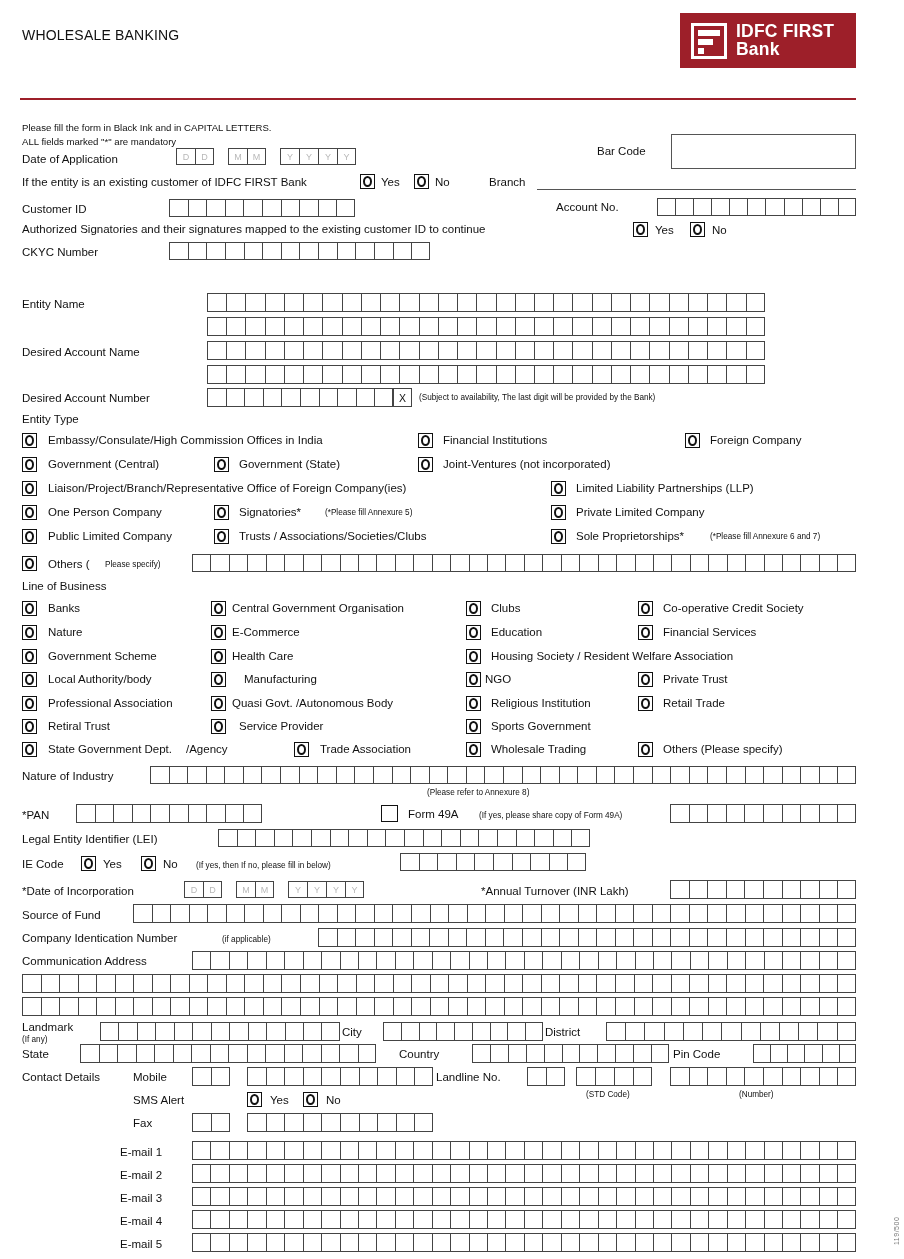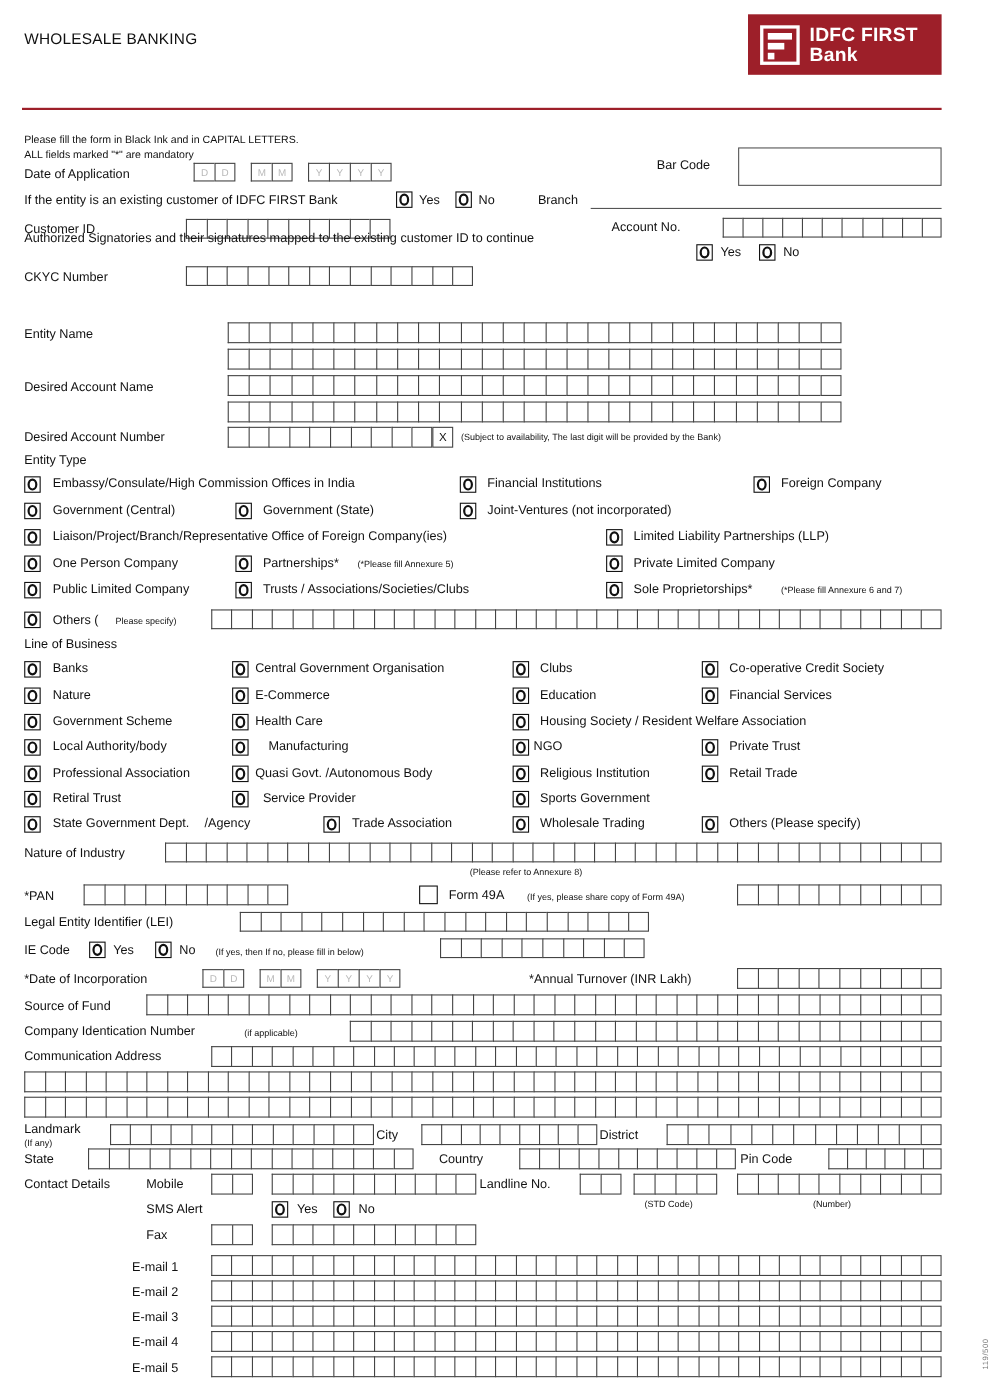--- a/index.html
+++ b/index.html
@@ -221,21 +221,21 @@
       <div class="c" style="width: 9.09091%;"></div>
       <div class="c" style="width: 9.09091%;"></div>
       <div class="c" style="width: 9.09091%;"></div>
       <div class="c" style="width: 9.09091%;"></div>
       <div class="c" style="width: 9.09091%;"></div>
       <div class="c" style="width: 9.09091%;"></div>
       <div class="c" style="width: 9.09091%;"></div>
       <div class="c" style="width: 9.09091%;"></div>
     </div>
 
-  <div class="t" style="left:22px;top:212px;">Authorized Signatories and their signatures mapped to the existing customer ID to continue</div>
+  <div class="t" style="left:22px;top:224px;">Authorized Signatories and their signatures mapped to the existing customer ID to continue</div>
   <div class="rad" style="left:633px;top:222px;"></div>
   <div class="t" style="left:655px;top:225px;">Yes</div>
   <div class="rad" style="left:690px;top:222px;"></div>
   <div class="t" style="left:712px;top:225px;">No</div>
 
   <div class="t" style="left:22px;top:247px;">CKYC Number</div>
   <div class="grid" id="ckyc" style="left:169px;top:242px;width:261px;height:18px;">
       <div class="c" style="width: 7.14286%;"></div>
       <div class="c" style="width: 7.14286%;"></div>
       <div class="c" style="width: 7.14286%;"></div>
@@ -418,21 +418,21 @@
   <div class="t" style="left:443px;top:459px;">Joint-Ventures (not incorporated)</div>
 
   <div class="rad" style="left:22px;top:481px;"></div>
   <div class="t" style="left:48px;top:483px;">Liaison/Project/Branch/Representative Office of Foreign Company(ies)</div>
   <div class="rad" style="left:551px;top:481px;"></div>
   <div class="t" style="left:576px;top:483px;">Limited Liability Partnerships (LLP)</div>
 
   <div class="rad" style="left:22px;top:505px;"></div>
   <div class="t" style="left:48px;top:507px;">One Person Company</div>
   <div class="rad" style="left:214px;top:505px;"></div>
-  <div class="t" style="left:239px;top:507px;">Partnerships*</div>
+  <div class="t" style="left:239px;top:507px;">Signatories*</div>
   <div class="t xs" style="left:325px;top:509px;">(*Please fill Annexure 5)</div>
   <div class="rad" style="left:551px;top:505px;"></div>
   <div class="t" style="left:576px;top:507px;">Private Limited Company</div>
 
   <div class="rad" style="left:22px;top:529px;"></div>
   <div class="t" style="left:48px;top:531px;">Public Limited Company</div>
   <div class="rad" style="left:214px;top:529px;"></div>
   <div class="t" style="left:239px;top:531px;">Trusts / Associations/Societies/Clubs</div>
   <div class="rad" style="left:551px;top:529px;"></div>
   <div class="t" style="left:576px;top:531px;">Sole Proprietorships*</div>

